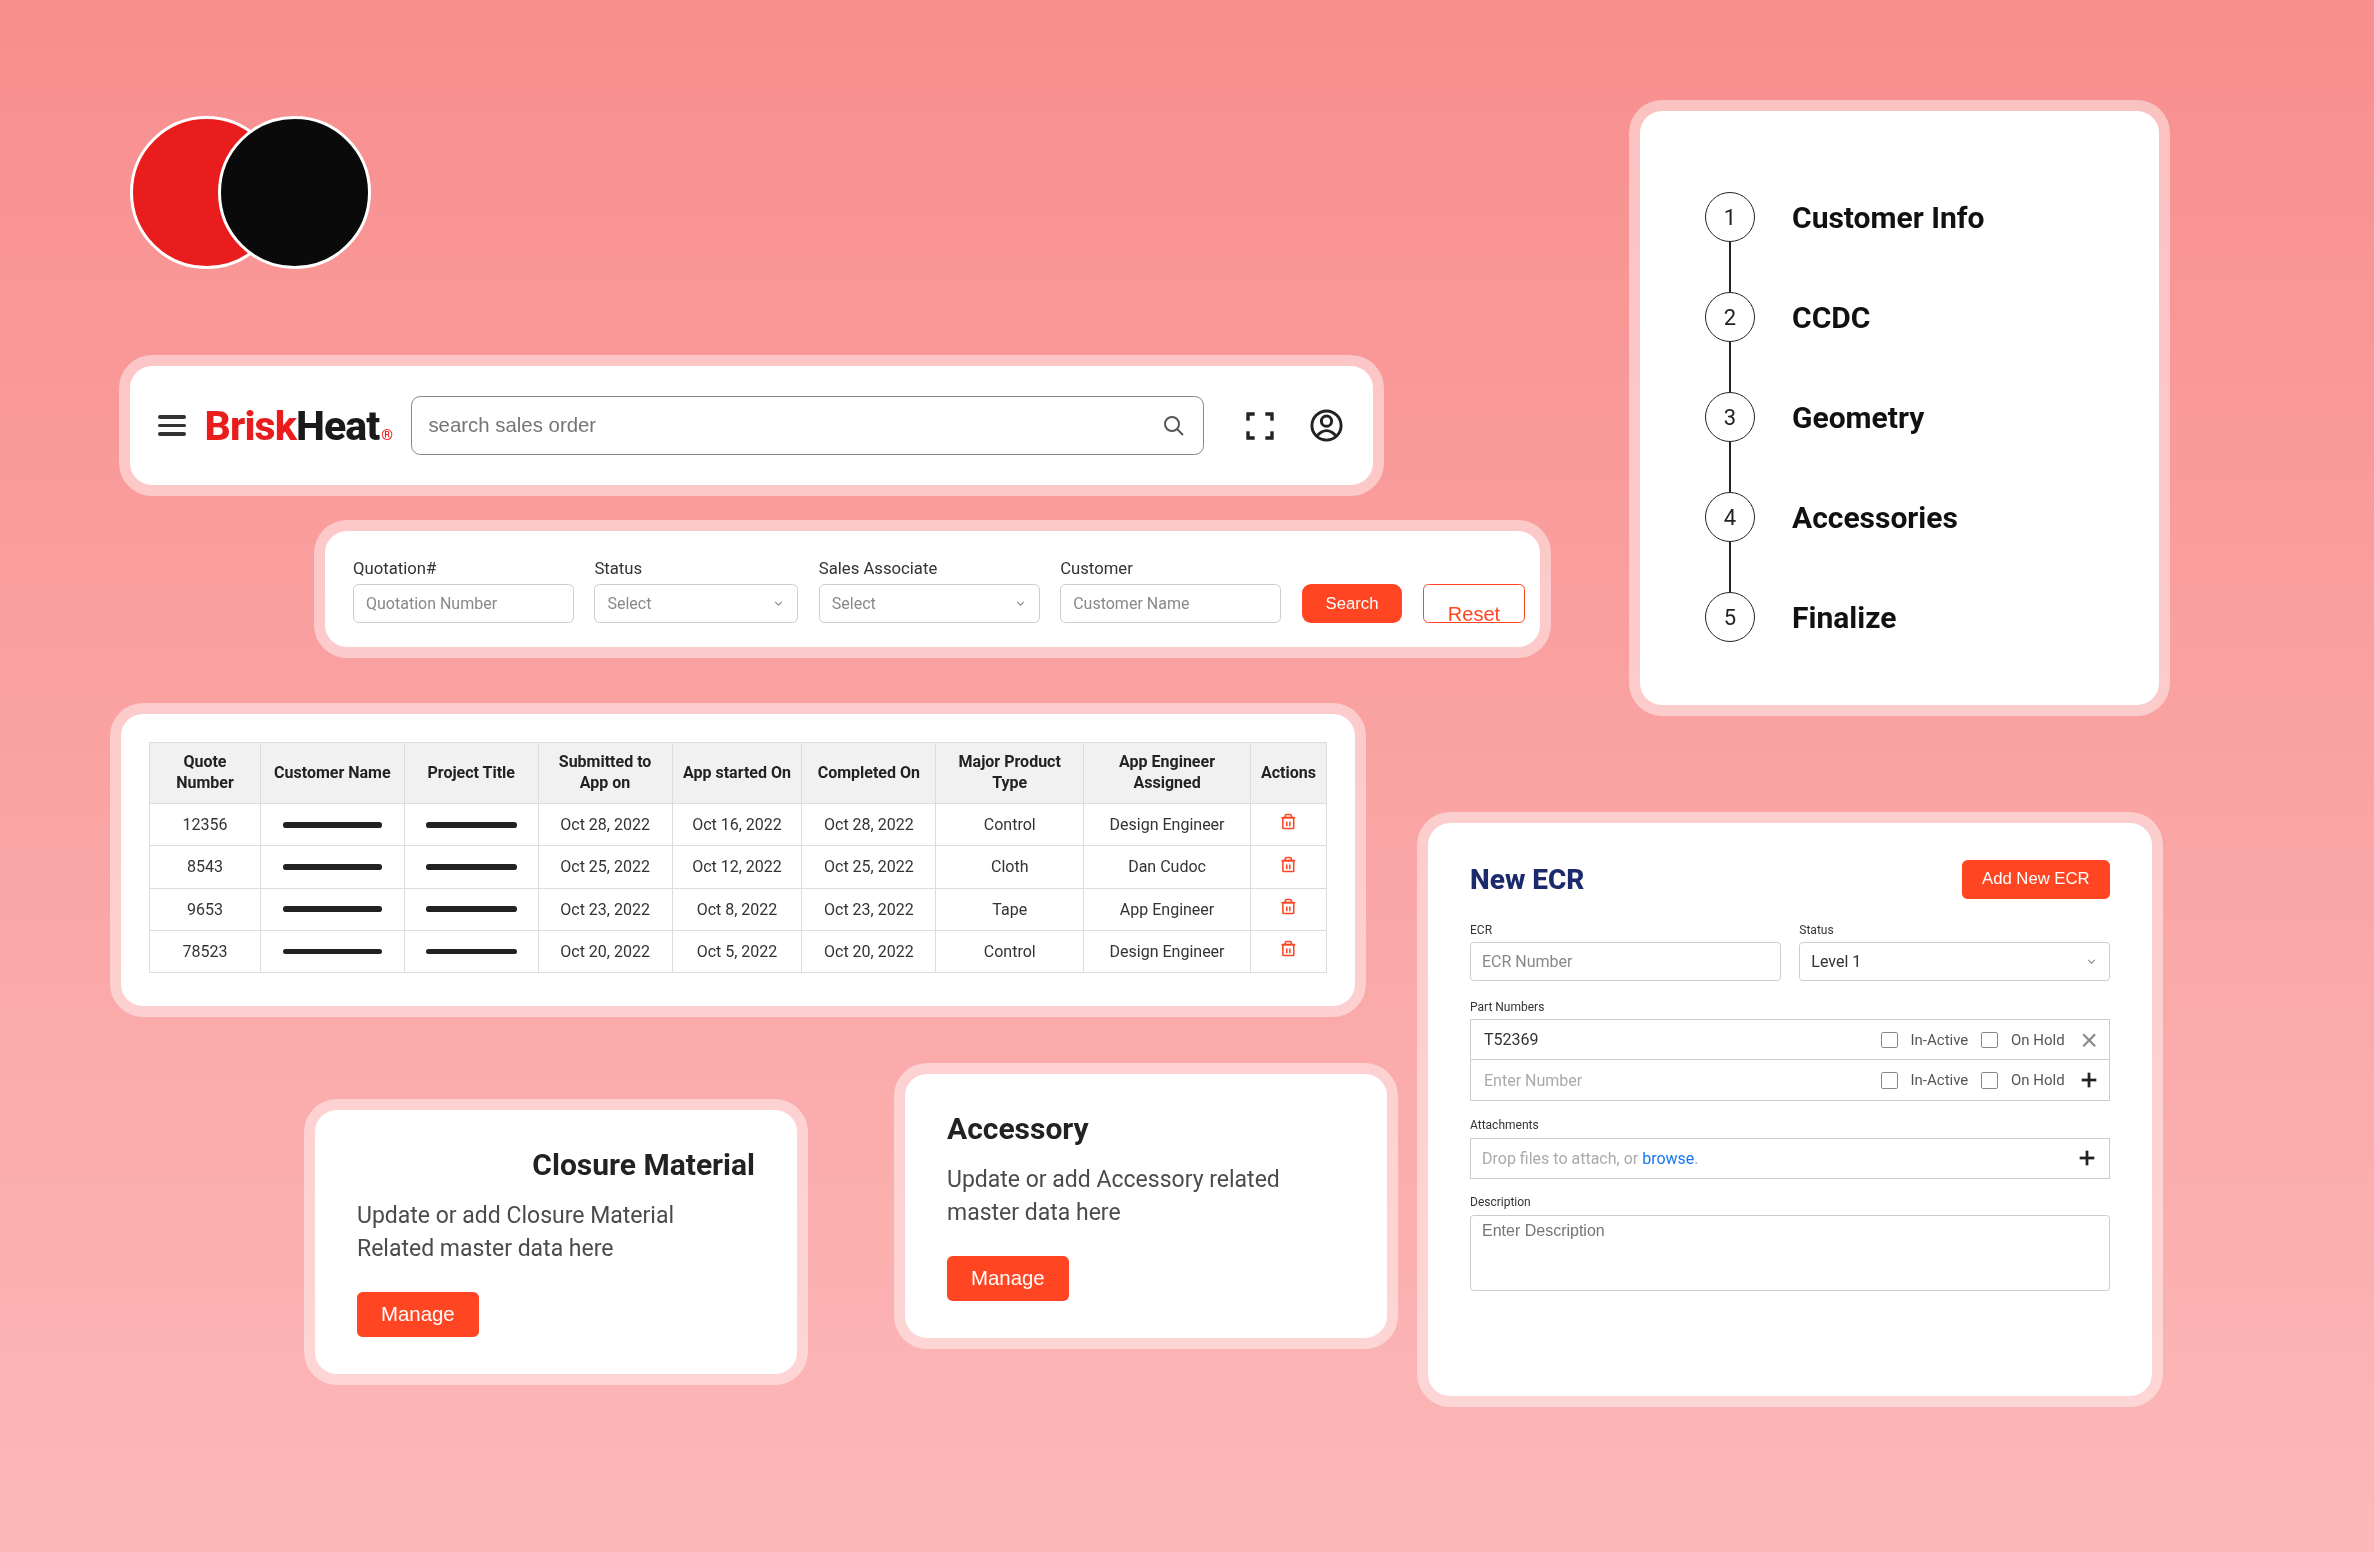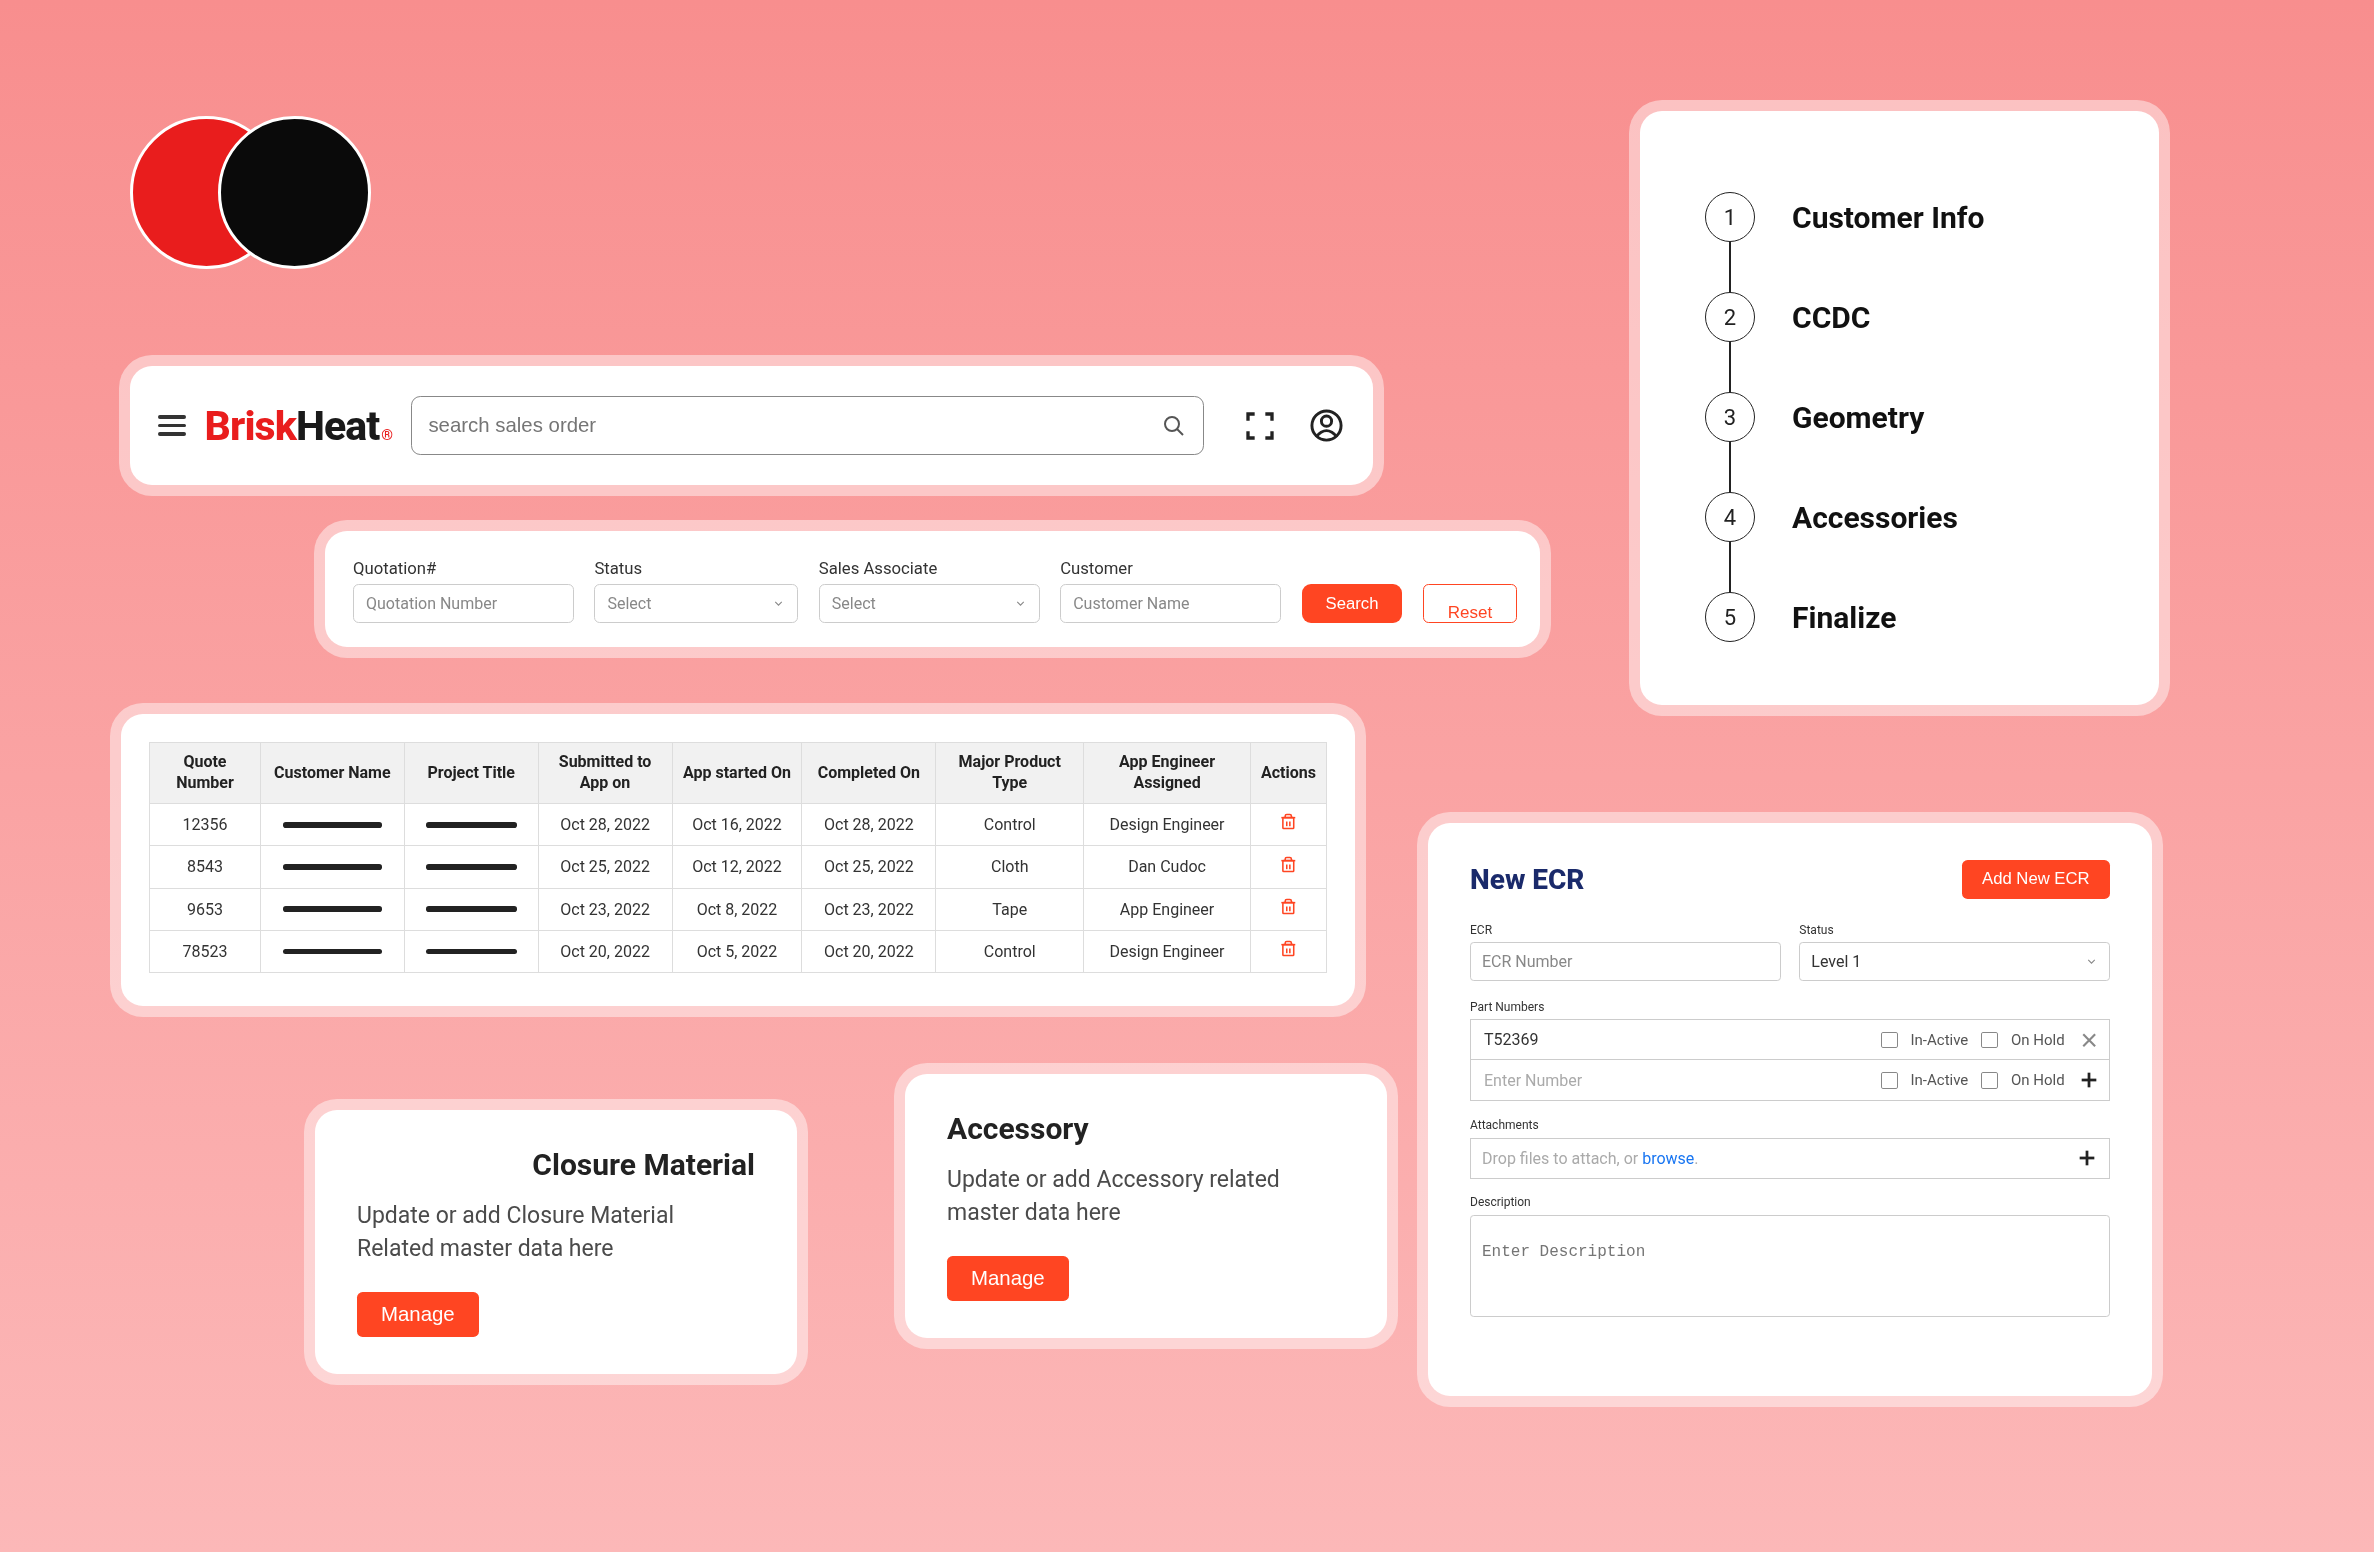--- a/index.html
+++ b/index.html
@@ -127,21 +127,21 @@
     font-size:16.7px;
     cursor:pointer;
   }
   .btn-reset {
     height:39px;
     padding:18px 24px;
     background:#fff;
     color:#ff4522;
     border:0.9px solid #ff4522;
     border-radius:5.6px;
-    font-size:17px;
+    font-size:20px;
     cursor:pointer;
   }
 
   
   .stepper {
     top: 111px;
     left: 1640px;
     width: 519px;
     height: 594px;
     padding: 56px 56px 56px 65px;
@@ -253,22 +253,22 @@
   .chk { width:16.7px; height:16.7px; border:1.9px solid #888; border-radius:1.9px; display:inline-block; cursor:pointer; }
   .chk-label { font-size:15px; color:#555; }
   .pn-action { width:22px; height:22px; cursor:pointer; display:flex; align-items:center; justify-content:center; font-size:24px; color:#222; }
   .attach-row {
     display:flex; align-items:center; justify-content:space-between;
     border:0.9px solid #ccc; height:41px; padding:0 11px;
     font-size:16px; color:#aaa;
   }
   .attach-row a { color:#1976f2; text-decoration:none; }
   .desc-box {
-    width:100%; height:102px; border:0.9px solid #ccc; border-radius:3.7px;
-    padding:27px 11px; font-size:16px; color:#aaa; font-family:Liberation Mono, monospace;
+    width:100%; height:76px; border:0.9px solid #ccc; border-radius:3.7px;
+    padding:6px 11px; font-size:16px; color:#aaa; font-family:Liberation Sans, sans-serif;
     resize:none; outline:none;
   }
 </style>
 </head>
 <body>
 
 <div class="logo-circles">
   <div class="logo-red"></div>
   <div class="logo-black"></div>
 </div>

